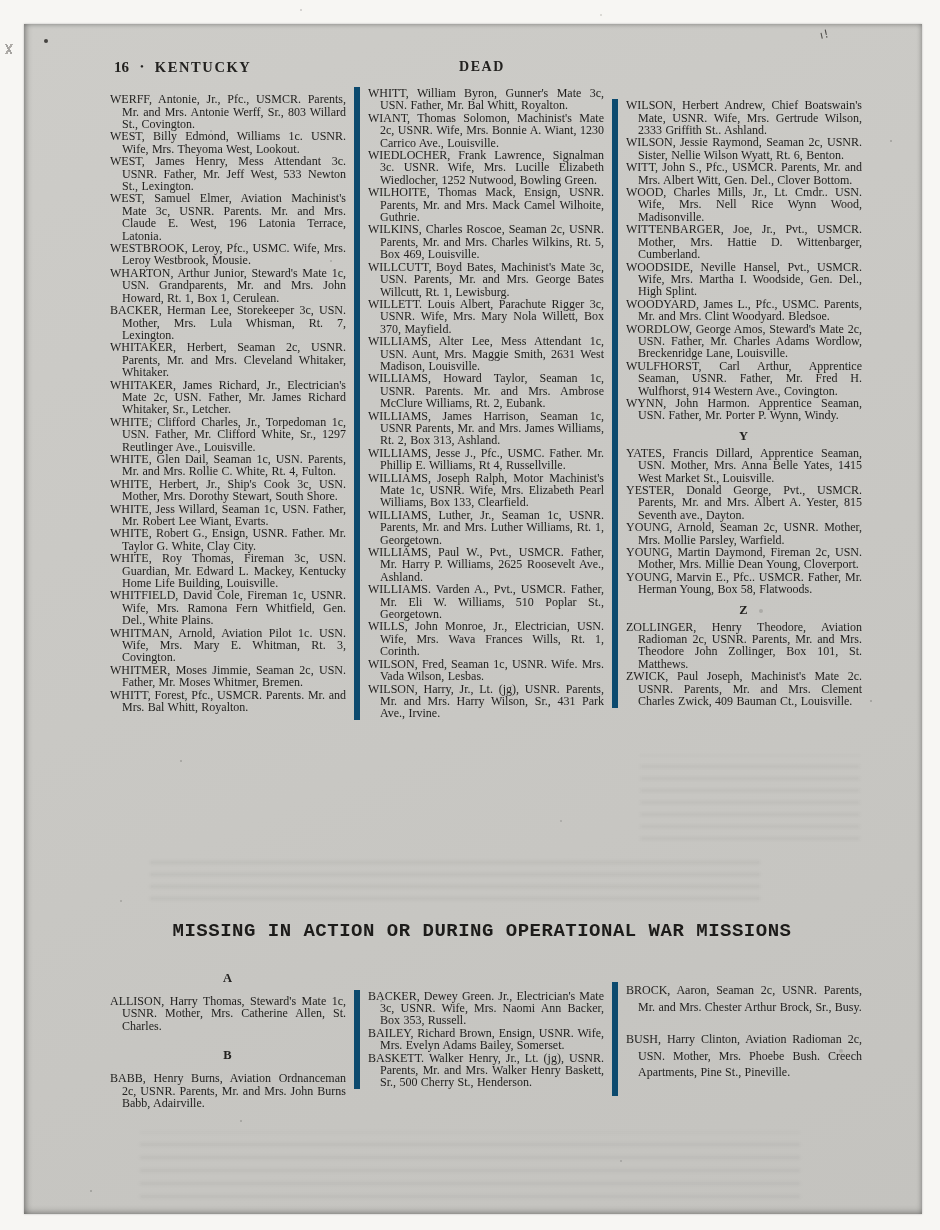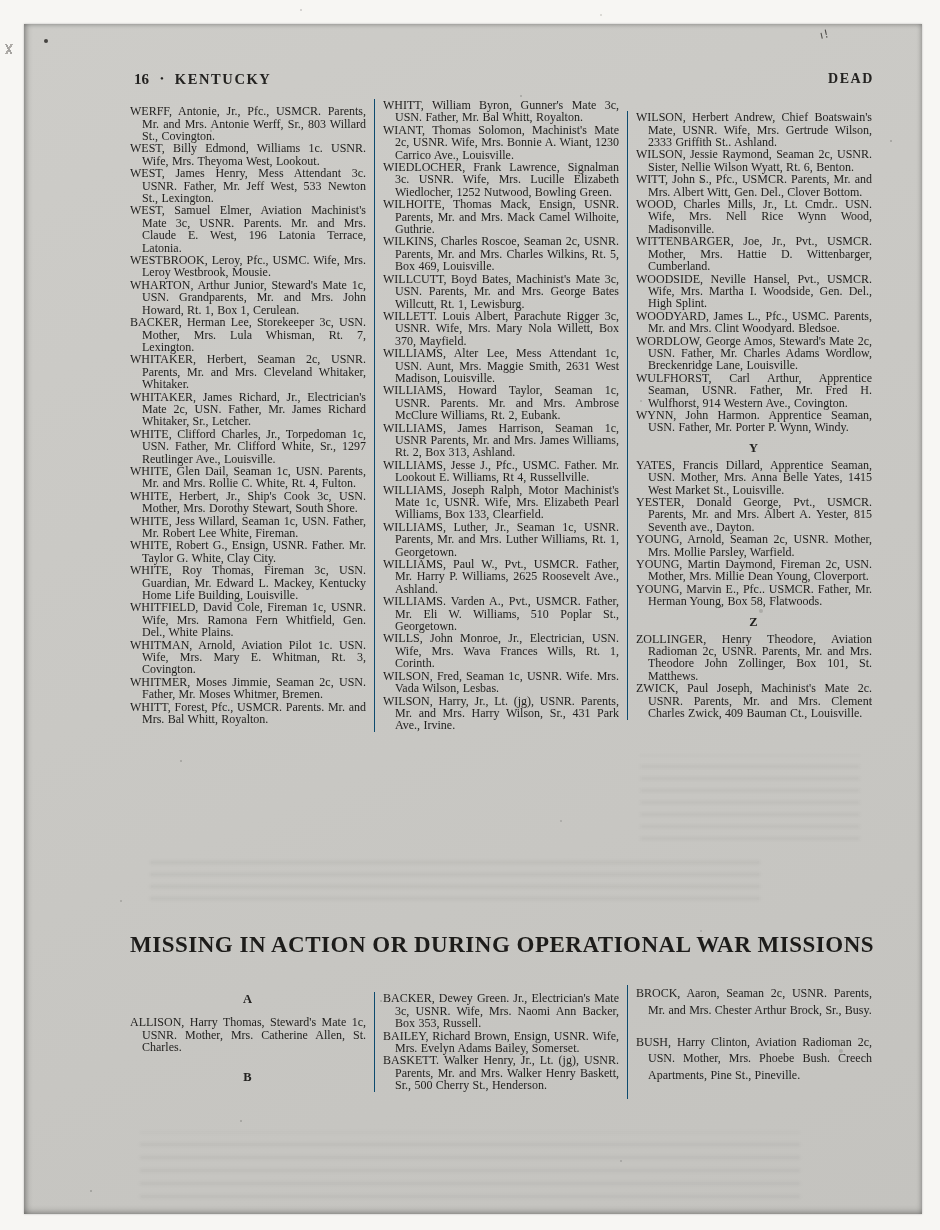--- a/index.html
+++ b/index.html
@@ -57,50 +57,50 @@
     position:absolute;left:820px;top:28px;font-size:11px;color:#4c4a47;
     transform:rotate(-12deg);font-family:"DejaVu Sans", sans-serif;letter-spacing:1px;
   }
   .mark-scribble{
     position:absolute;left:5px;top:44px;width:8px;height:10px;opacity:.75;
     background:
       linear-gradient(60deg,transparent 40%,#8a8885 40%,#8a8885 55%,transparent 55%),
       linear-gradient(120deg,transparent 42%,#97948f 42%,#97948f 58%,transparent 58%);
   }
 
-  .content{position:absolute;left:130px;width:744px;color:#232220;margin-top:12px;}
+  .content{position:absolute;left:110px;width:744px;color:#232220;}
   .dead-content{top:58px;}
   .mia-content{top:908px;}
 
   .header-row{position:relative;height:24px;margin-bottom:5px;}
   .pagenum{font-weight:bold;font-size:15px;margin-left:4px;}
   .bullet{margin:0 11px;font-size:11px;vertical-align:2px;}
   .state{font-weight:bold;font-size:14.5px;letter-spacing:1.6px;}
   .dead-title{
-    position:absolute;left:0;top:1px;width:100%;text-align:right;
+    position:absolute;left:0;top:1px;width:100%;text-align:center;
     font-weight:bold;font-size:14px;letter-spacing:1.6px;
   }
 
   .cols{display:flex;align-items:center;}
   .col{width:236px;flex:0 0 236px;}
-  .col + .col{margin-left:8px;padding-left:8px;border-left:1px solid #0c4a6e;}
+  .col + .col{margin-left:8px;padding-left:8px;border-left:6px solid #0c4a6e;}
 
   .entry{
     text-align:justify;text-indent:-12px;padding-left:12px;
     font-size:12px;line-height:12.4px;
     hyphens:auto;-webkit-hyphens:auto;word-spacing:0.4px;
   }
   .letter-heading{
     font-weight:bold;text-align:center;font-size:12.5px;
     letter-spacing:1px;margin:5px 0 3px;
   }
   .cols .entry + .letter-heading{margin-top:7px;}
 
   .mia-title{text-align:center;padding-top:12px;margin-bottom:27px;}
-  .mia-title span{font-size:23px;font-weight:bold;letter-spacing:0.5px;white-space:nowrap;color:#1d1c1a;}
+  .mia-title span{font-size:19px;font-weight:bold;letter-spacing:0.5px;white-space:nowrap;color:#1d1c1a;font-family:Liberation Mono, monospace;}
   .mia-cols .letter-heading{margin:2px 0 9px;}
   .mia-cols .entry + .letter-heading{margin-top:16px;}
   .mia-cols .col-loose .entry{line-height:16.8px;margin-bottom:15px;}
 </style>
 </head>
 <body>
 
 <div class="paper"></div>
 <div class="speckles"></div>
 <div class="smudge smudge-1"></div>
@@ -121,40 +121,40 @@
         <div class="entry">WEST, James Henry, Mess Attendant 3c. USNR. Father, Mr. Jeff West, 533 Newton St., Lexington.</div>
         <div class="entry">WEST, Samuel Elmer, Aviation Machinist's Mate 3c, USNR. Parents. Mr. and Mrs. Claude E. West, 196 Latonia Terrace, Latonia.</div>
         <div class="entry">WESTBROOK, Leroy, Pfc., USMC. Wife, Mrs. Leroy Westbrook, Mousie.</div>
         <div class="entry">WHARTON, Arthur Junior, Steward's Mate 1c, USN. Grandparents, Mr. and Mrs. John Howard, Rt. 1, Box 1, Cerulean.</div>
         <div class="entry">BACKER, Herman Lee, Storekeeper 3c, USN. Mother, Mrs. Lula Whisman, Rt. 7, Lexington.</div>
         <div class="entry">WHITAKER, Herbert, Seaman 2c, USNR. Parents, Mr. and Mrs. Cleveland Whitaker, Whitaker.</div>
         <div class="entry">WHITAKER, James Richard, Jr., Electrician's Mate 2c, USN. Father, Mr. James Richard Whitaker, Sr., Letcher.</div>
         <div class="entry">WHITE, Clifford Charles, Jr., Torpedoman 1c, USN. Father, Mr. Clifford White, Sr., 1297 Reutlinger Ave., Louisville.</div>
         <div class="entry">WHITE, Glen Dail, Seaman 1c, USN. Parents, Mr. and Mrs. Rollie C. White, Rt. 4, Fulton.</div>
         <div class="entry">WHITE, Herbert, Jr., Ship's Cook 3c, USN. Mother, Mrs. Dorothy Stewart, South Shore.</div>
-        <div class="entry">WHITE, Jess Willard, Seaman 1c, USN. Father, Mr. Robert Lee White, Fireman.</div>
+        <div class="entry">WHITE, Jess Willard, Seaman 1c, USN. Father, Mr. Robert Lee Wiant, Evarts.</div>
         <div class="entry">WHITE, Robert G., Ensign, USNR. Father. Mr. Taylor G. White, Clay City.</div>
         <div class="entry">WHITE, Roy Thomas, Fireman 3c, USN. Guardian, Mr. Edward L. Mackey, Kentucky Home Life Building, Louisville.</div>
         <div class="entry">WHITFIELD, David Cole, Fireman 1c, USNR. Wife, Mrs. Ramona Fern Whitfield, Gen. Del., White Plains.</div>
         <div class="entry">WHITMAN, Arnold, Aviation Pilot 1c. USN. Wife, Mrs. Mary E. Whitman, Rt. 3, Covington.</div>
         <div class="entry">WHITMER, Moses Jimmie, Seaman 2c, USN. Father, Mr. Moses Whitmer, Bremen.</div>
         <div class="entry">WHITT, Forest, Pfc., USMCR. Parents. Mr. and Mrs. Bal Whitt, Royalton.</div>
       </div>
     <div class="col">
         <div class="entry">WHITT, William Byron, Gunner's Mate 3c, USN. Father, Mr. Bal Whitt, Royalton.</div>
         <div class="entry">WIANT, Thomas Solomon, Machinist's Mate 2c, USNR. Wife, Mrs. Bonnie A. Wiant, 1230 Carrico Ave., Louisville.</div>
         <div class="entry">WIEDLOCHER, Frank Lawrence, Signalman 3c. USNR. Wife, Mrs. Lucille Elizabeth Wiedlocher, 1252 Nutwood, Bowling Green.</div>
         <div class="entry">WILHOITE, Thomas Mack, Ensign, USNR. Parents, Mr. and Mrs. Mack Camel Wilhoite, Guthrie.</div>
         <div class="entry">WILKINS, Charles Roscoe, Seaman 2c, USNR. Parents, Mr. and Mrs. Charles Wilkins, Rt. 5, Box 469, Louisville.</div>
         <div class="entry">WILLCUTT, Boyd Bates, Machinist's Mate 3c, USN. Parents, Mr. and Mrs. George Bates Willcutt, Rt. 1, Lewisburg.</div>
         <div class="entry">WILLETT. Louis Albert, Parachute Rigger 3c, USNR. Wife, Mrs. Mary Nola Willett, Box 370, Mayfield.</div>
         <div class="entry">WILLIAMS, Alter Lee, Mess Attendant 1c, USN. Aunt, Mrs. Maggie Smith, 2631 West Madison, Louisville.</div>
         <div class="entry">WILLIAMS, Howard Taylor, Seaman 1c, USNR. Parents. Mr. and Mrs. Ambrose McClure Williams, Rt. 2, Eubank.</div>
         <div class="entry">WILLIAMS, James Harrison, Seaman 1c, USNR Parents, Mr. and Mrs. James Williams, Rt. 2, Box 313, Ashland.</div>
-        <div class="entry">WILLIAMS, Jesse J., Pfc., USMC. Father. Mr. Lookout E. Williams, Rt 4, Russellville.</div>
+        <div class="entry">WILLIAMS, Jesse J., Pfc., USMC. Father. Mr. Phillip E. Williams, Rt 4, Russellville.</div>
         <div class="entry">WILLIAMS, Joseph Ralph, Motor Machinist's Mate 1c, USNR. Wife, Mrs. Elizabeth Pearl Williams, Box 133, Clearfield.</div>
         <div class="entry">WILLIAMS, Luther, Jr., Seaman 1c, USNR. Parents, Mr. and Mrs. Luther Williams, Rt. 1, Georgetown.</div>
         <div class="entry">WILLIAMS, Paul W., Pvt., USMCR. Father, Mr. Harry P. Williams, 2625 Roosevelt Ave., Ashland.</div>
         <div class="entry">WILLIAMS. Varden A., Pvt., USMCR. Father, Mr. Eli W. Williams, 510 Poplar St., Georgetown.</div>
         <div class="entry">WILLS, John Monroe, Jr., Electrician, USN. Wife, Mrs. Wava Frances Wills, Rt. 1, Corinth.</div>
         <div class="entry">WILSON, Fred, Seaman 1c, USNR. Wife. Mrs. Vada Wilson, Lesbas.</div>
         <div class="entry">WILSON, Harry, Jr., Lt. (jg), USNR. Parents, Mr. and Mrs. Harry Wilson, Sr., 431 Park Ave., Irvine.</div>
       </div>
     <div class="col">
         <div class="entry">WILSON, Herbert Andrew, Chief Boatswain's Mate, USNR. Wife, Mrs. Gertrude Wilson, 2333 Griffith St.. Ashland.</div>
@@ -182,20 +182,21 @@
 
 <div class="content mia-content">
   <div class="mia-title">
     <span>MISSING IN ACTION OR DURING OPERATIONAL WAR MISSIONS</span>
   </div>
   <div class="cols mia-cols">
     <div class="col">
         <div class="letter-heading">A</div>
         <div class="entry">ALLISON, Harry Thomas, Steward's Mate 1c, USNR. Mother, Mrs. Catherine Allen, St. Charles.</div>
         <div class="letter-heading">B</div>
+        <div class="entry">BABB, Henry Burns, Aviation Ordnanceman 2c, USNR. Parents, Mr. and Mrs. John Burns Babb, Adairville.</div>
       </div>
     <div class="col">
         <div class="entry">BACKER, Dewey Green. Jr., Electrician's Mate 3c, USNR. Wife, Mrs. Naomi Ann Backer, Box 353, Russell.</div>
         <div class="entry">BAILEY, Richard Brown, Ensign, USNR. Wife, Mrs. Evelyn Adams Bailey, Somerset.</div>
         <div class="entry">BASKETT. Walker Henry, Jr., Lt. (jg), USNR. Parents, Mr. and Mrs. Walker Henry Baskett, Sr., 500 Cherry St., Henderson.</div>
       </div>
     <div class="col col-loose">
         <div class="entry">BROCK, Aaron, Seaman 2c, USNR. Parents, Mr. and Mrs. Chester Arthur Brock, Sr., Busy.</div>
         <div class="entry">BUSH, Harry Clinton, Aviation Radioman 2c, USN. Mother, Mrs. Phoebe Bush. Creech Apartments, Pine St., Pineville.</div>
       </div>

